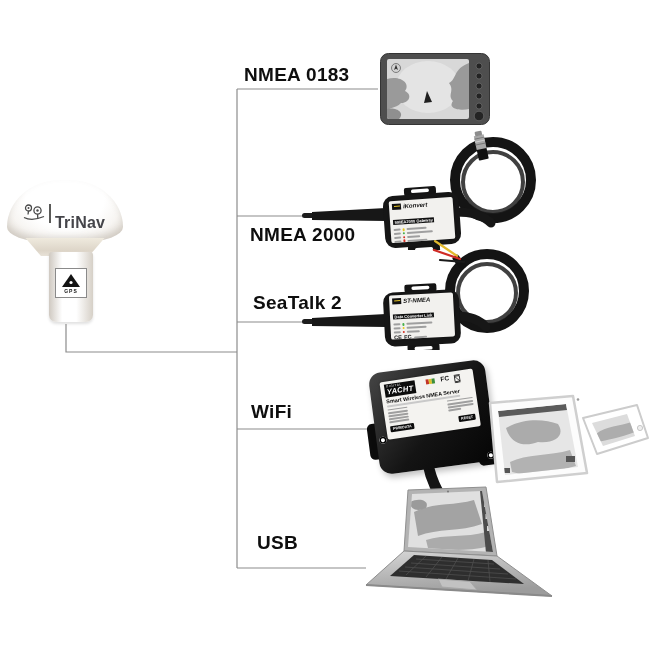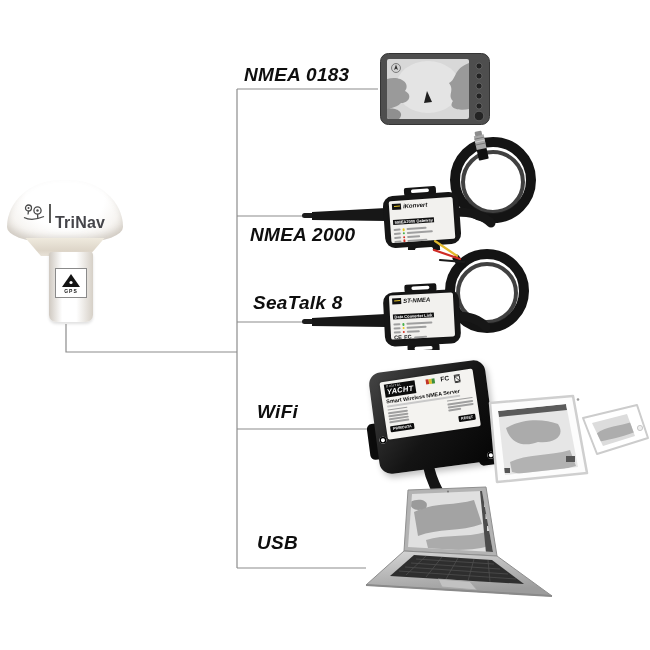--- a/index.html
+++ b/index.html
@@ -5,26 +5,26 @@
   html,body { margin:0; padding:0; background:#fff; }
   .canvas {
     position:relative; width:650px; height:650px; background:#ffffff;
     font-family:"Liberation Sans", sans-serif; overflow:hidden;
   }
   .abs { position:absolute; }
 
   
   .conn-label {
     position:absolute; font-weight:bold; font-size:19px; color:#0e0e0e;
-    letter-spacing:0.3px; white-space:nowrap;font-style:italic;
+    letter-spacing:0.3px; white-space:nowrap;
   }
   .lbl-0 { left:244px; top:64px; }
   .lbl-1 { left:250px; top:184px;margin-top:40px; }
   .lbl-2 { left:253px; top:292px; }
-  .lbl-3 { left:257px; top:401px; }
+  .lbl-3 { left:251px; top:401px; }
   .lbl-4 { left:257px; top:532px; }
 
   
   .wires { position:absolute; left:0; top:0; z-index:1; }
   .wires path { fill:none; stroke:#8c8c8c; stroke-width:1.2px; }
 
   
   .antenna { z-index:2; }
   .dome {
     position:absolute; left:7px; top:180px; width:116px; height:62px;
@@ -160,21 +160,21 @@
       <svg width="20" height="15" viewBox="0 0 20 15">
         <path d="M10 1 L19 14 L1 14 Z" fill="#141414"></path>
         <circle cx="10" cy="9.5" r="1.6" fill="#fff"></circle>
       </svg>
       <span class="gps-text">GPS</span>
     </div>
   </div>
 
   <div class="conn-label lbl-0">NMEA 0183</div>
   <div class="conn-label lbl-1">NMEA 2000</div>
-  <div class="conn-label lbl-2">SeaTalk 8</div>
+  <div class="conn-label lbl-2">SeaTalk 2</div>
   <div class="conn-label lbl-3">WiFi</div>
   <div class="conn-label lbl-4">USB</div>
 
   <div class="abs chartplotter">
     <svg width="110" height="72" viewBox="0 0 110 72">
       <rect x="0.5" y="0.5" width="109" height="71" rx="8" fill="#4e4e4e" stroke="#343434"></rect>
       <rect x="7" y="6" width="82" height="60" rx="2" fill="#d8d8d8"></rect>
       <clipPath id="cpScr">
           <rect x="7" y="6" width="82" height="60" rx="2"></rect>
         </clipPath>

